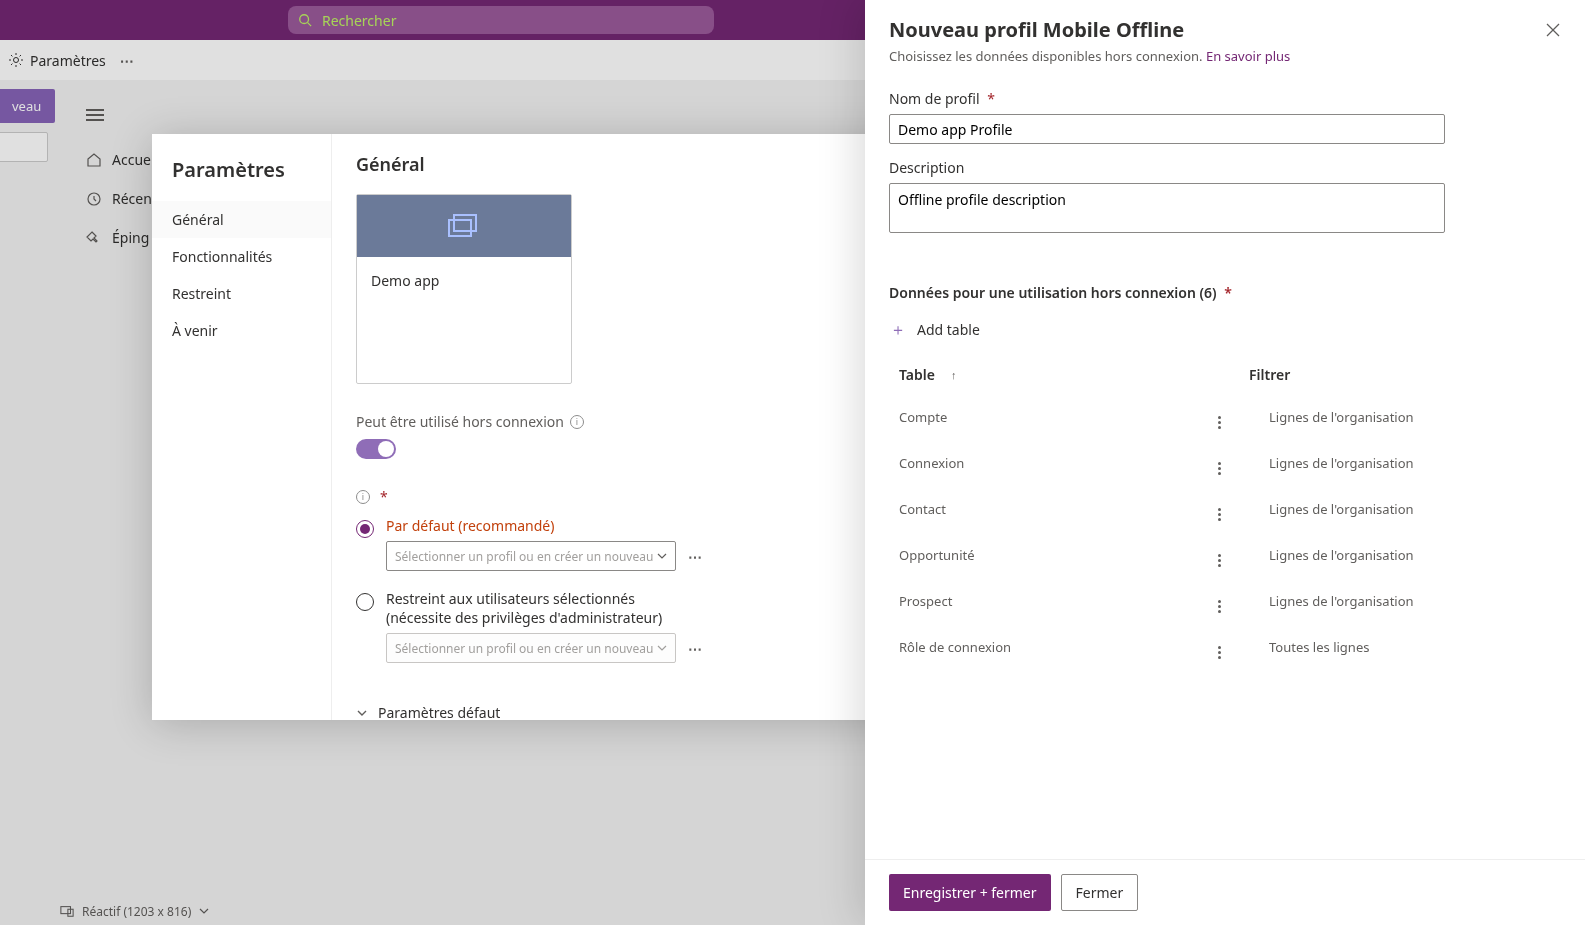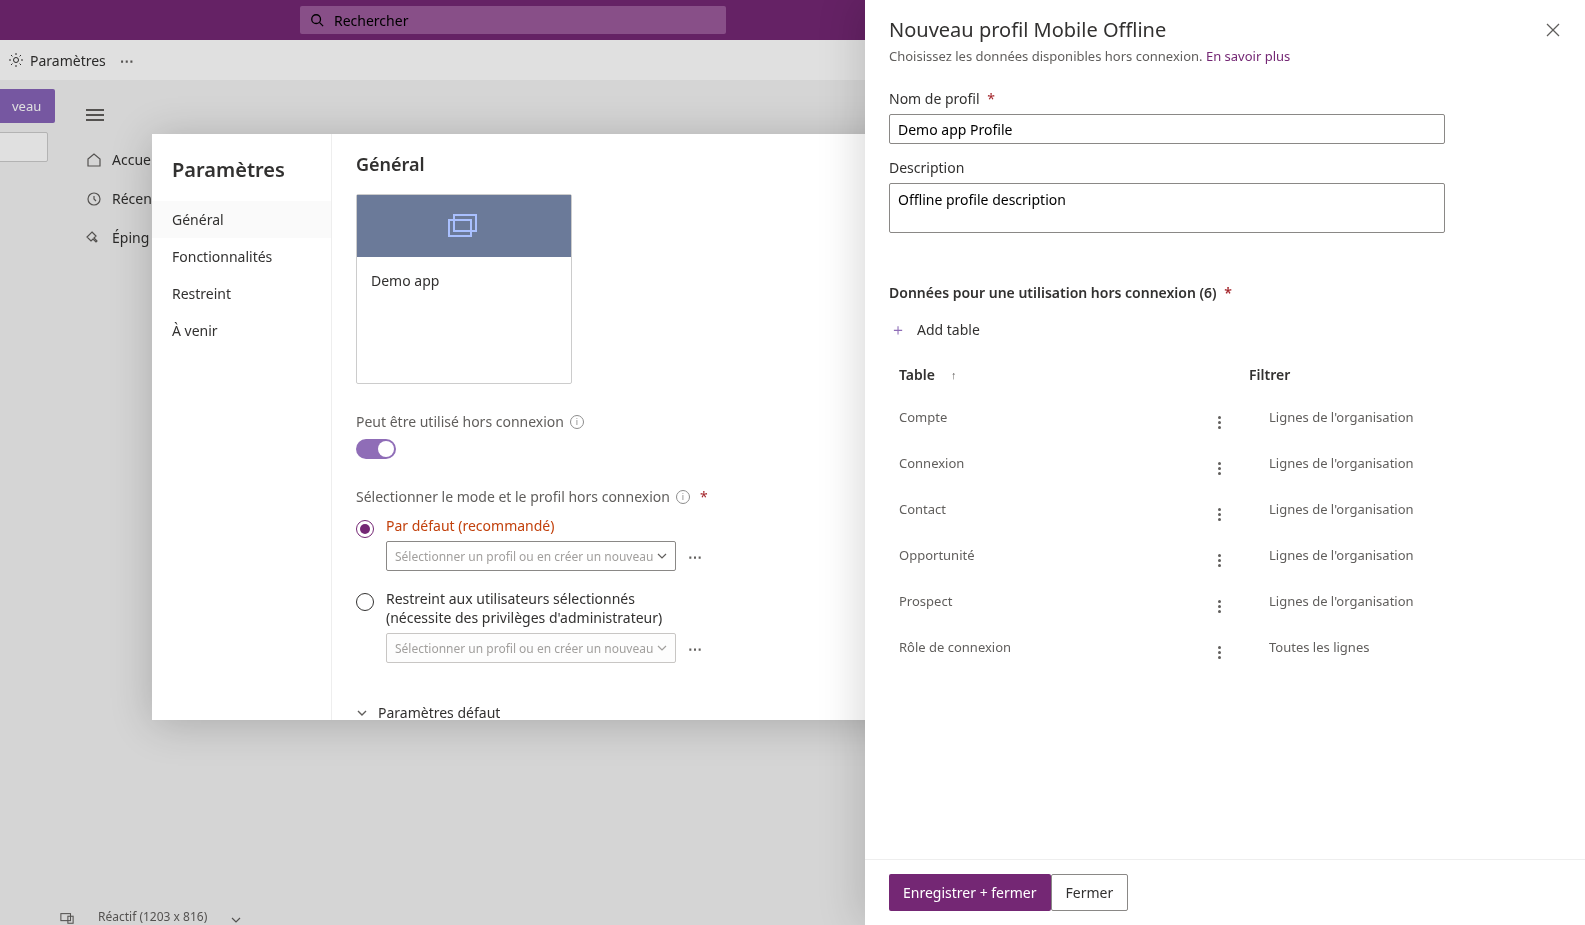--- a/index.html
+++ b/index.html
@@ -1,21 +1,21 @@
 <!DOCTYPE html>
 <html><head>
 <meta charset="utf-8">
 <style>
 *{box-sizing:border-box;margin:0;padding:0;font-family:"Segoe UI",system-ui,sans-serif}
 body{width:1585px;height:925px;overflow:hidden;background:#f3f3f3;position:relative;font-size:14px;color:#323130}
 .overlay{position:absolute;inset:0;background:rgba(0,0,0,0.12);z-index:5}
 
 
 .topbar{position:absolute;top:0;left:0;right:0;height:40px;background:#742774;display:flex;align-items:center;z-index:1}
-.searchbox{position:absolute;left:300px;top:6px;width:426px;height:28px;background:#9b5a9b;border-radius:2px;display:flex;align-items:center;padding:0 10px;color:#000000}
+.searchbox{position:absolute;left:288px;top:6px;width:426px;height:28px;background:#9b5a9b;border-radius:8px;display:flex;align-items:center;padding:0 10px;color:#bef264}
 .searchbox svg{margin-right:10px}
 
 
 .cmdbar{position:absolute;top:40px;left:0;right:0;height:40px;background:#fff;display:flex;align-items:center;padding-left:8px;z-index:1}
 .cmdbar .gear{width:16px;height:16px;margin-right:6px;color:#323130}
 .cmd-more{margin-left:14px;color:#605e5c;letter-spacing:1px;font-weight:700}
 
 
 .newchip{position:absolute;top:89px;left:-12px;background:#8764b8;color:#fff;padding:8px 14px 8px 24px;border-radius:2px;font-size:13px;z-index:2}
 .whitebox{position:absolute;top:132px;left:-10px;width:58px;height:30px;background:#fff;border:1px solid #ccc;border-radius:2px;z-index:2}
@@ -54,47 +54,47 @@
 .select{width:290px;height:30px;border:1px solid #8a8886;border-radius:2px;display:flex;align-items:center;padding:0 8px;color:#a19f9d;font-size:12px;justify-content:space-between}
 .select.disabled{border-color:#c8c6c4;color:#a19f9d;background:#fdfdfd}
 .select-row{display:flex;align-items:center;gap:12px}
 .dots{color:#605e5c;font-weight:700;letter-spacing:1px}
 .advanced{display:flex;align-items:center;gap:10px;margin-top:40px;color:#323130;font-size:14px}
 .chev{width:12px;height:12px}
 
 
 .panel{position:absolute;top:0;right:0;bottom:0;width:720px;background:#fff;box-shadow:-6px 0 40px rgba(0,0,0,0.15);z-index:10;display:flex;flex-direction:column}
 .panel-body{padding:16px 24px;flex:1;overflow:auto}
-.panel-title{font-size:20px;font-weight:400;margin-bottom:4px;display:flex;align-items:center;justify-content:space-between}
+.panel-title{font-size:20px;font-weight:700;margin-bottom:4px;display:flex;align-items:center;justify-content:space-between}
 .close-x{width:16px;height:16px;cursor:pointer;color:#605e5c}
 .panel-sub{font-size:13px;color:#605e5c;margin-bottom:24px}
 .panel-sub a{color:#742774;text-decoration:none}
 .form-label{font-size:14px;margin-bottom:6px;display:block}
 .textinput{width:556px;height:30px;border:1px solid #8a8886;border-radius:2px;padding:0 8px;font-size:14px}
 .textarea{width:556px;height:50px;border:1px solid #8a8886;border-radius:2px;padding:6px 8px;font-size:14px;resize:none}
 .section-head{font-size:14px;font-weight:600;margin-top:46px;margin-bottom:10px}
 .add-row{display:flex;align-items:center;gap:10px;padding:6px 0;color:#323130;cursor:pointer;margin-bottom:8px}
 .plus{color:#8f6db7;font-size:16px;width:18px;text-align:center}
 .grid{width:100%}
 .grid-head{display:flex;padding:10px 10px;font-weight:600;font-size:14px;color:#323130}
 .col-table{flex:0 0 310px;display:flex;align-items:center;gap:16px}
 .col-filter{flex:1;margin-left:40px}
 .sort-arrow{font-size:11px;color:#605e5c}
 .grid-row{display:flex;align-items:center;padding:11px 10px;font-size:13px;color:#605e5c}
 .grid-row .col-table{color:#605e5c}
 .row-dots{width:20px;text-align:center;color:#605e5c}
 .vdots{display:inline-flex;flex-direction:column;gap:2px}
 .vdots span{width:3px;height:3px;background:#605e5c;border-radius:50%}
 
-.panel-footer{border-top:1px solid #eee;padding:14px 24px;display:flex;gap:0}
+.panel-footer{border-top:1px solid #eee;padding:14px 24px;display:flex;gap:10px}
 .btn-primary{background:#742774;color:#fff;border:none;padding:8px 14px;font-size:14px;cursor:pointer;border-radius:2px}
 .btn-secondary{background:#fff;color:#323130;border:1px solid #8a8886;padding:8px 14px;font-size:14px;cursor:pointer;border-radius:2px}
 
 
-.statusbar{position:absolute;bottom:0;left:60px;height:28px;display:flex;align-items:flex-end;gap:24px;color:#605e5c;font-size:12px;z-index:2}
+.statusbar{position:absolute;bottom:0;left:60px;height:28px;display:flex;align-items:center;gap:8px;color:#605e5c;font-size:12px;z-index:2}
 </style>
 </head>
 <body>
 
 <div class="topbar">
   <div class="searchbox">
     <svg width="14" height="14" viewBox="0 0 16 16" fill="none" stroke="currentColor" stroke-width="1.5">
         <circle cx="7" cy="7" r="5"></circle>
         <line x1="11" y1="11" x2="15" y2="15"></line>
       </svg>
@@ -163,21 +163,20 @@
       <div class="appcard-body"><span>Demo app</span></div>
     </div>
 
     <div class="field-label">
       <span>Peut être utilisé hors connexion</span>
       <span class="info-icon">i</span>
     </div>
     <div class="toggle"></div>
 
     <div class="field-label">
-      <span>Sélectionner le mode et le profil hors connexion</span>
       <span class="info-icon">i</span>
       <span class="required">*</span>
     </div>
 
     <div class="radio-row">
       <div class="radio checked"></div>
       <div class="radio-body">
         <div class="radio-label">Par défaut (recommandé)</div>
         <div class="select-row">
           <div class="select">

